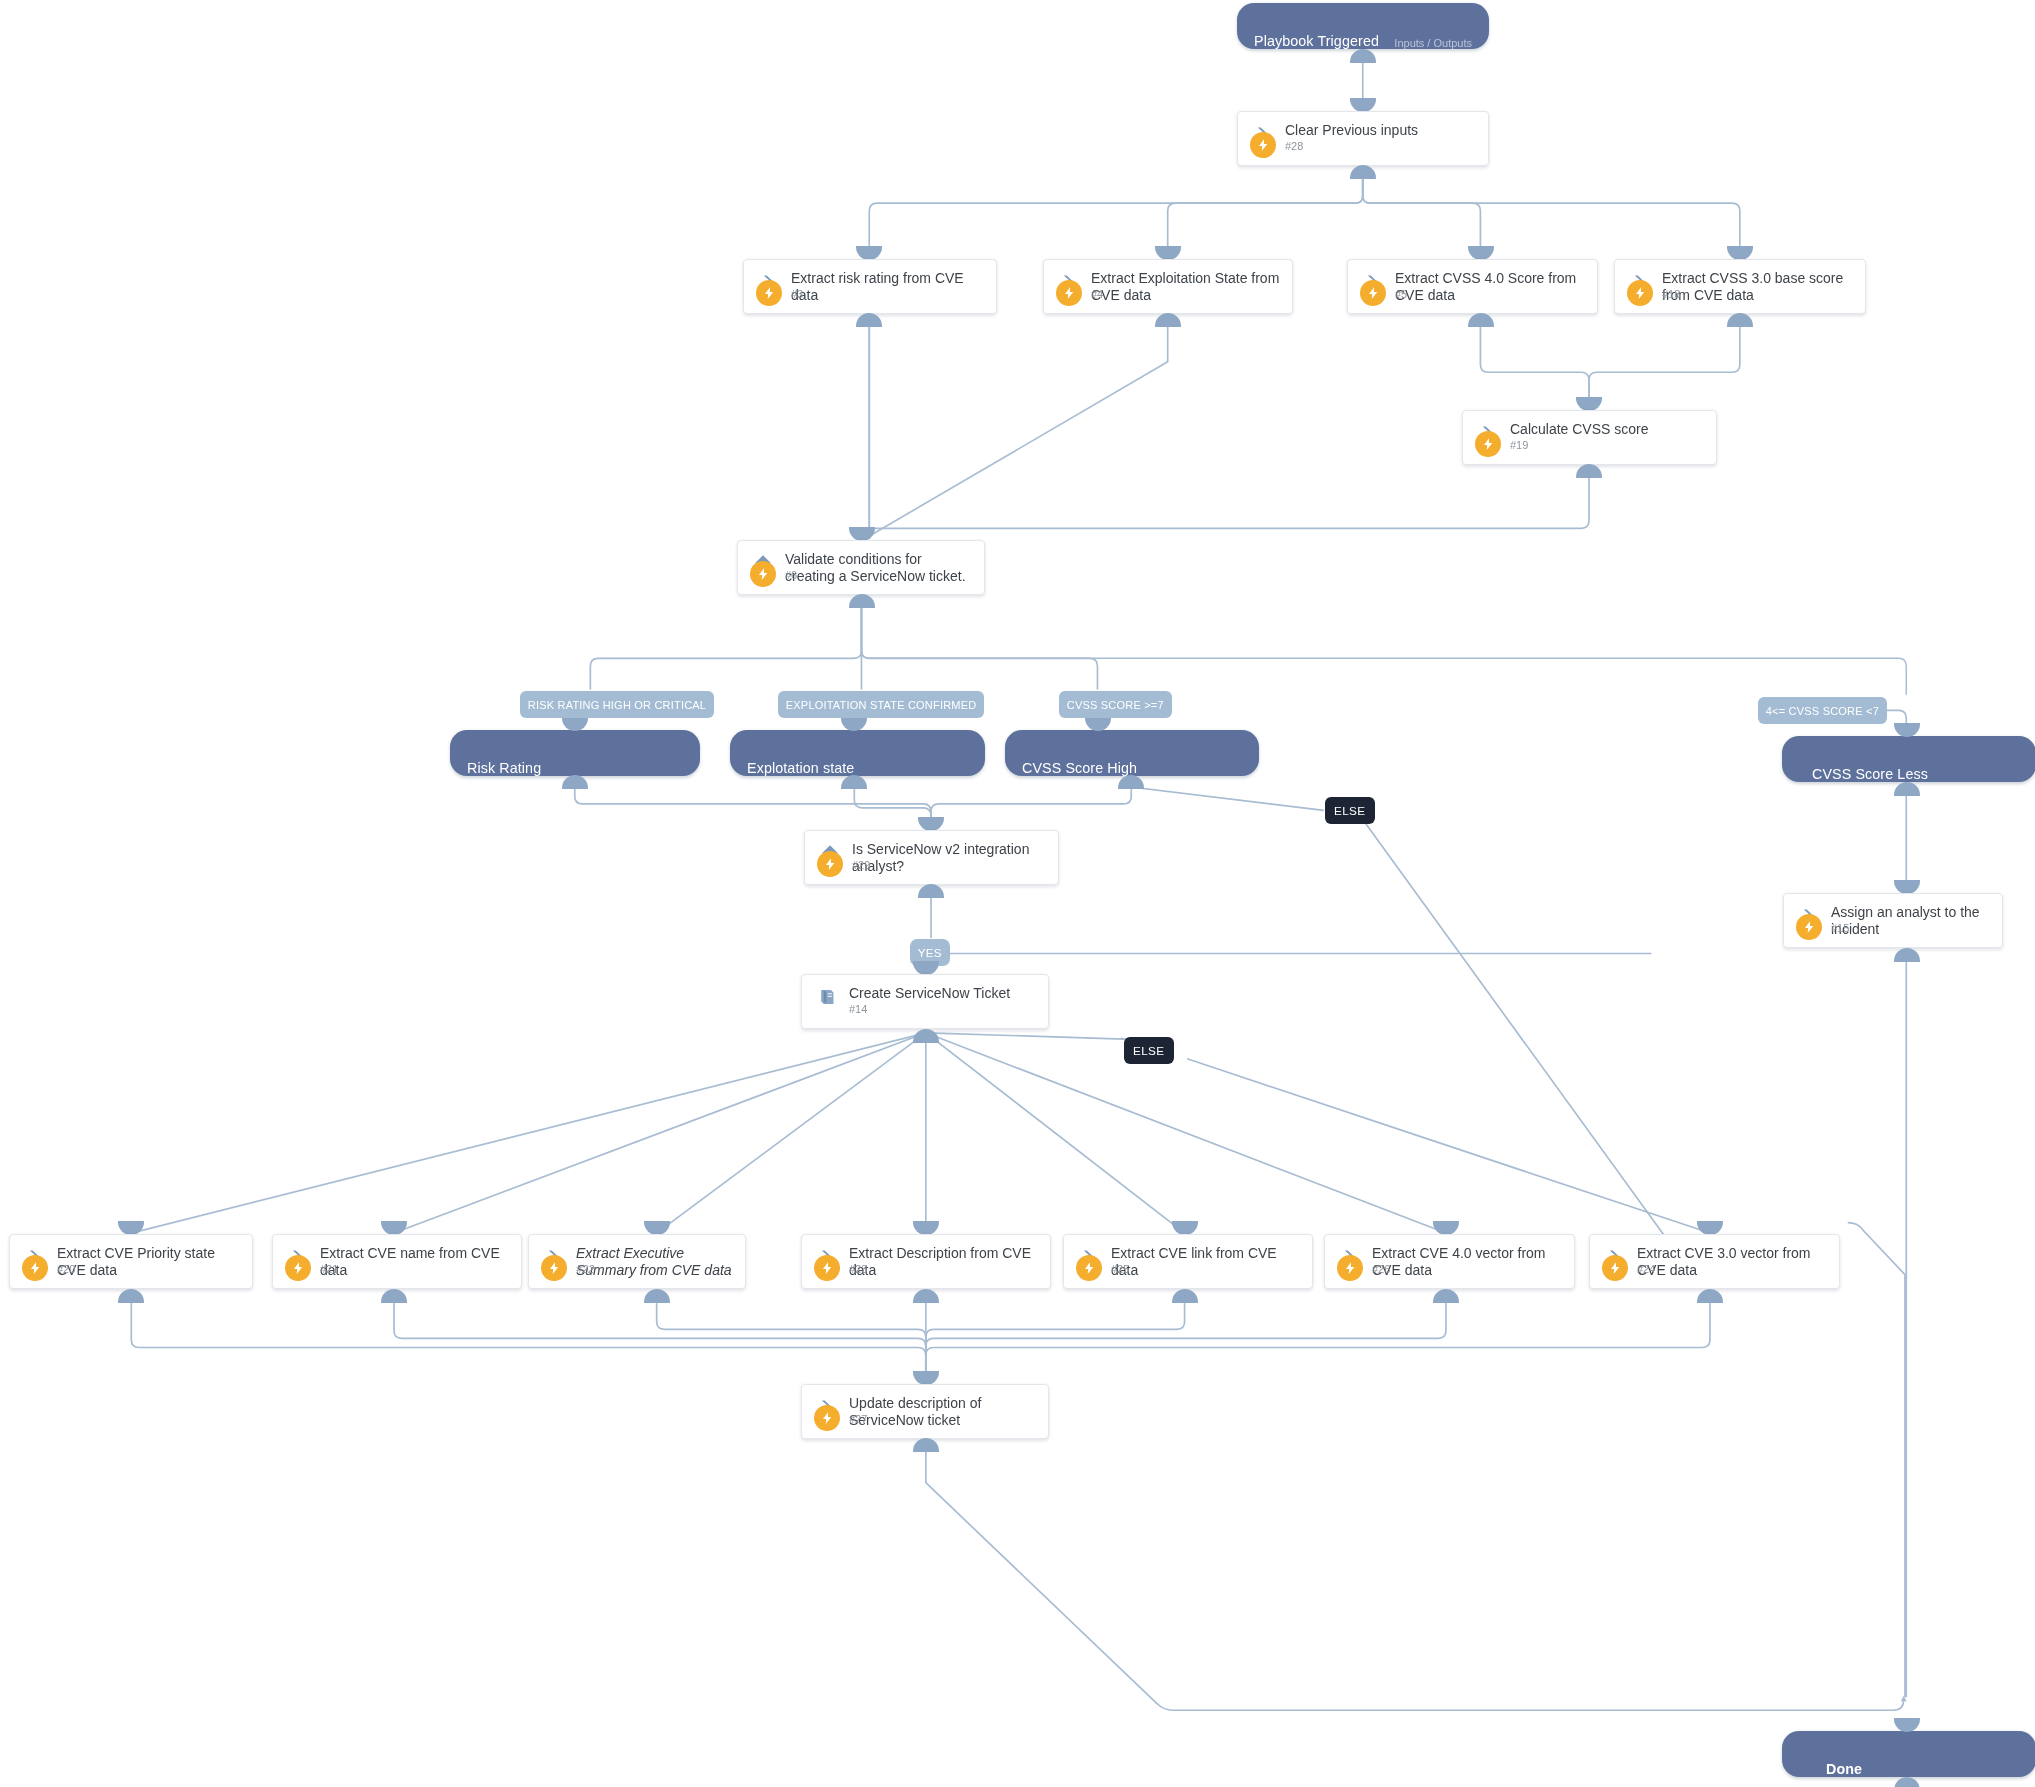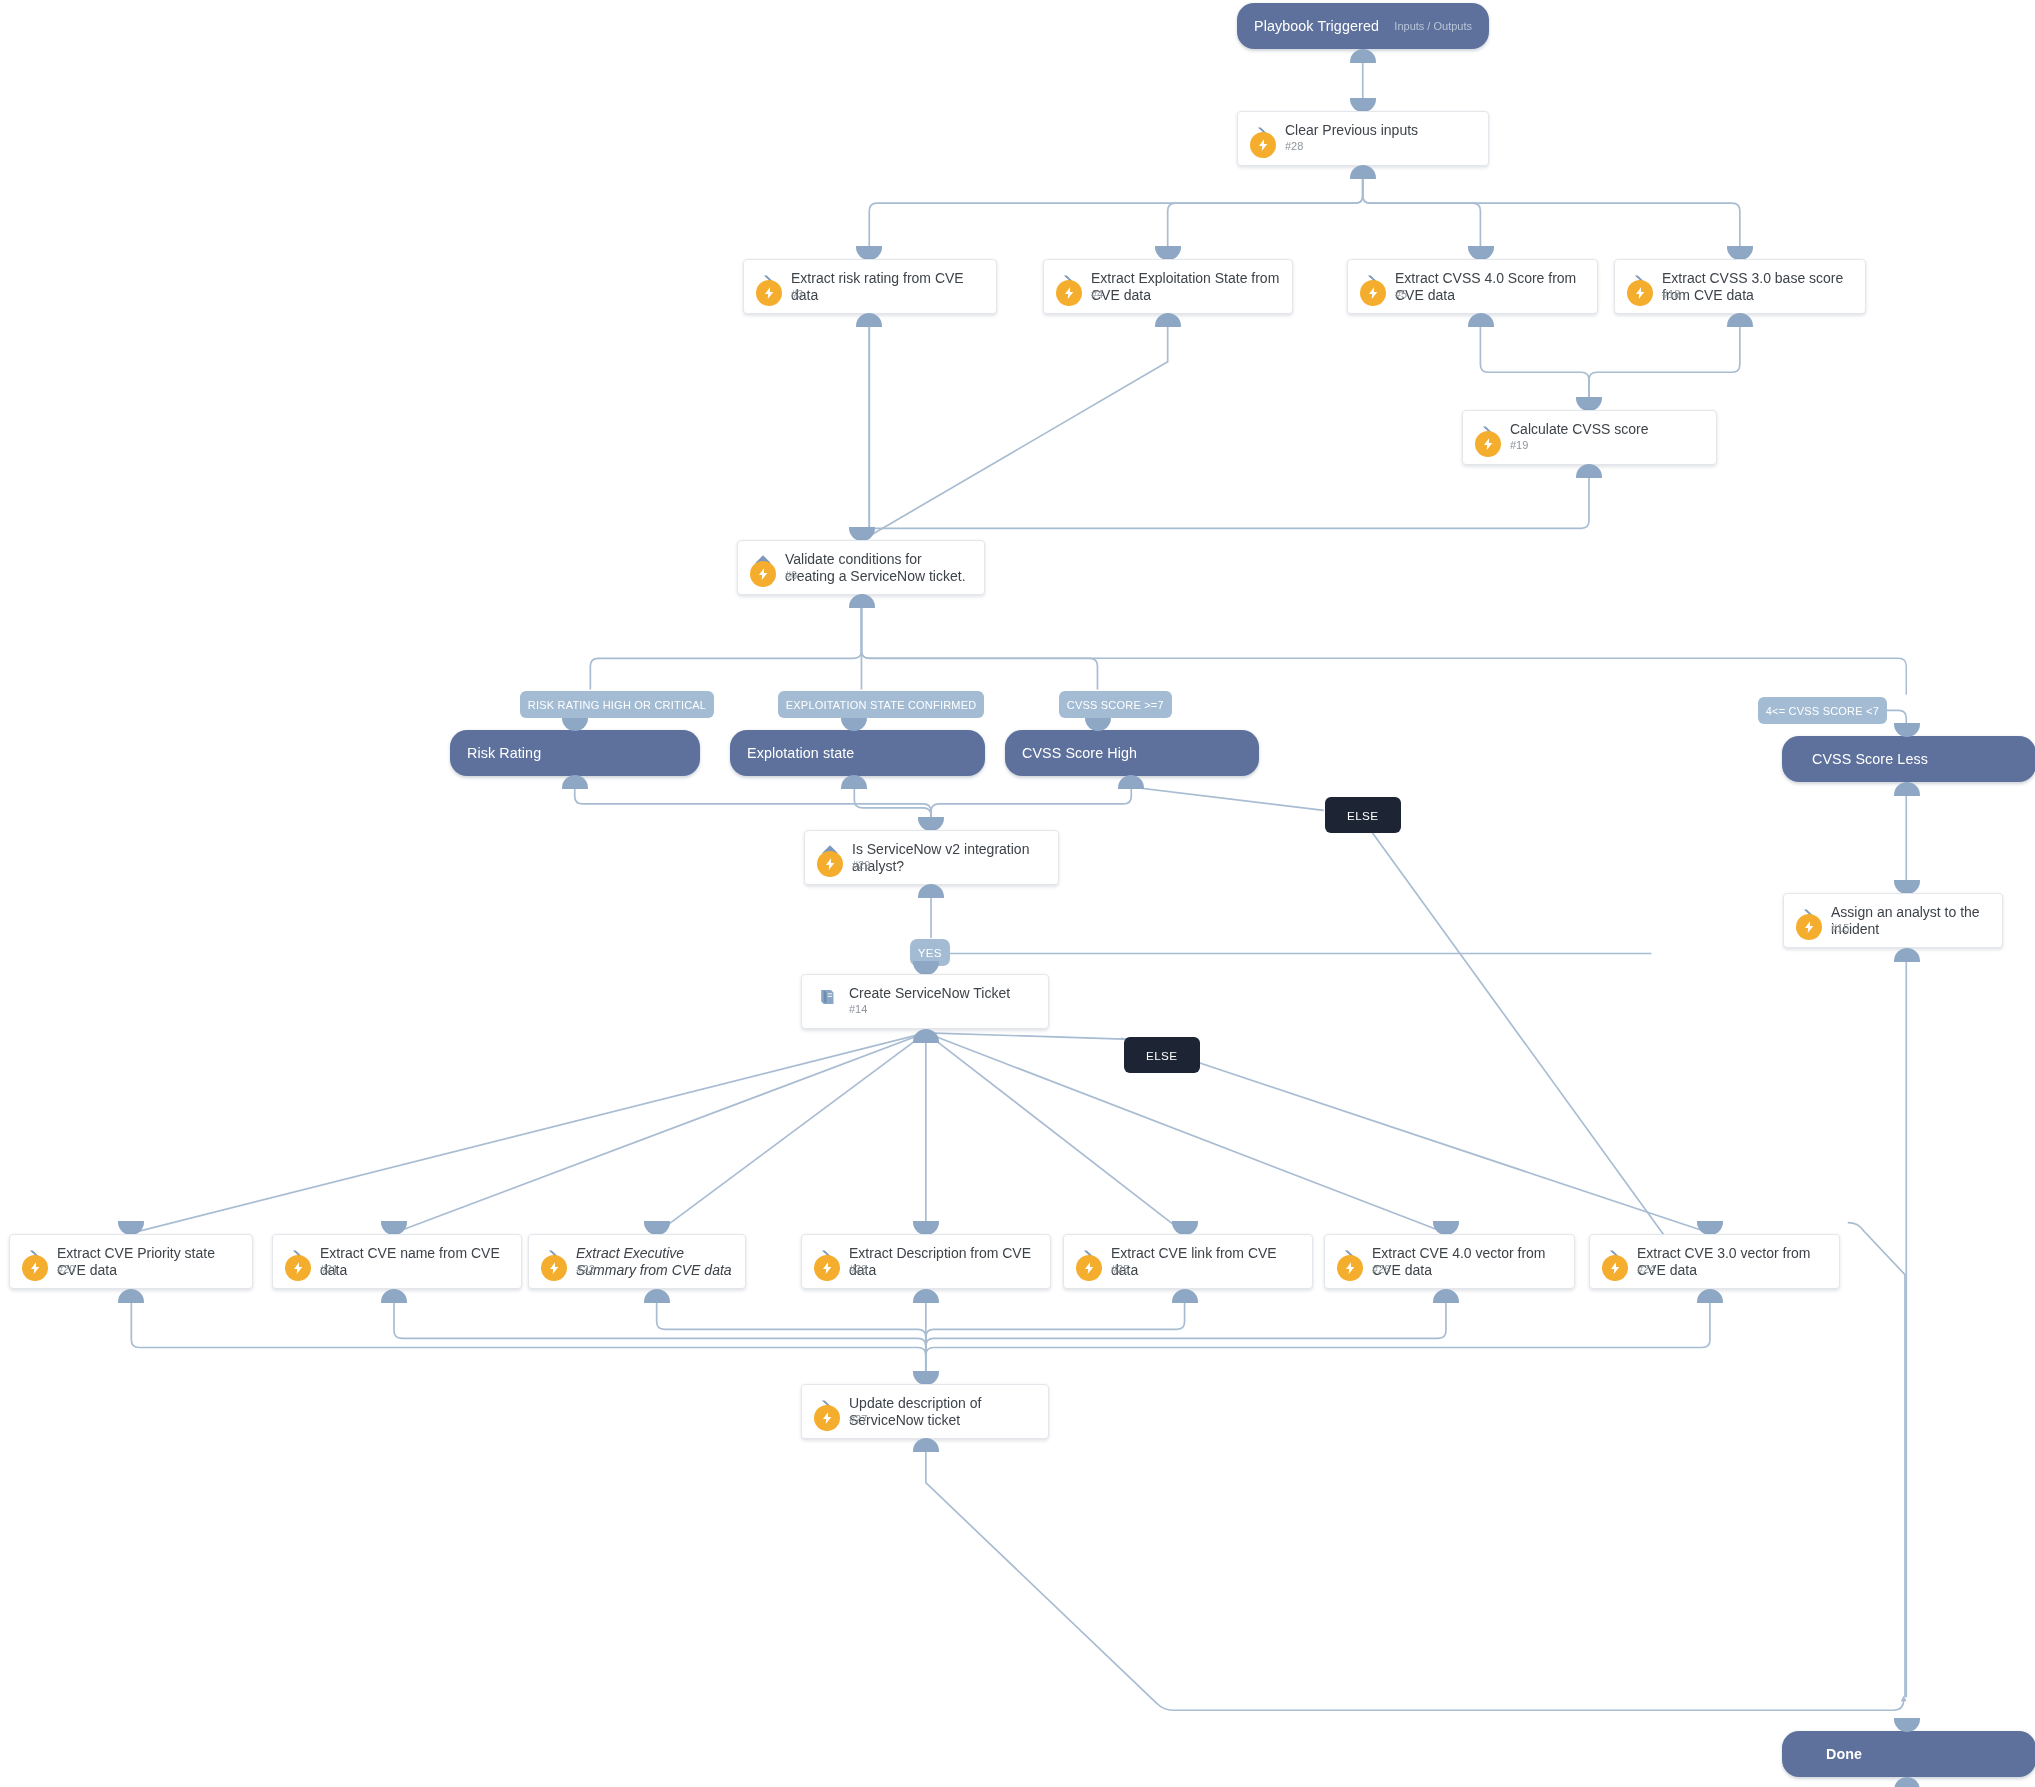--- a/index.html
+++ b/index.html
@@ -18,31 +18,31 @@
   .node .badge svg{width:14.3px;height:14.3px;display:block;}
   .node .num{position:absolute;left:47px;bottom:13px;font-size:11px;color:#8d949c;}
 
   
   .nub{position:absolute;width:26px;height:13.7px;background:#8da7c4;}
   .nub.top{border-radius:0 0 14.3px 14.3px;}
   .nub.bot{border-radius:14.3px 14.3px 0 0;}
 
   
   .pill{position:absolute;background:#5d719c;border-radius:17px;box-shadow:0 1.3px 3.3px rgba(20,40,70,.2);
-        box-sizing:border-box;display:flex;align-items:center;}
+        box-sizing:border-box;display:flex;align-items:flex-end;}
   .pill span.lab{color:#fff;font-size:14.3px;padding-left:17px;letter-spacing:0.1px;}
   .pill span.io{color:#b9c4d8;font-size:11px;margin-left:auto;padding-right:17px;}
 
   
   .blabel{position:absolute;background:#a3bcd4;border-radius:5.9px;color:#fff;font-size:11px;
         display:flex;align-items:center;justify-content:center;padding:0 7.8px;height:27px;
         white-space:nowrap;letter-spacing:0.2px;box-sizing:border-box;}
   .blabel.yes{font-size:11.7px;border-radius:7.2px;}
   .elsebadge{position:absolute;background:#1d2433;border-radius:5.9px;color:#fff;font-size:11.7px;
-        display:flex;align-items:center;justify-content:center;height:36px;padding:0 22px;
+        display:flex;align-items:center;justify-content:center;height:27px;padding:0 9px;
         letter-spacing:0.4px;box-sizing:border-box;}
 </style>
 </head>
 <body>
 
 <div id="canvas">
 
   <svg id="edges" viewBox="0 0 3130 2749" xmlns="http://www.w3.org/2000/svg">
     <defs>
       <marker id="arw" markerWidth="11" markerHeight="11" refX="5" refY="5.5" orient="auto" markerUnits="userSpaceOnUse">

